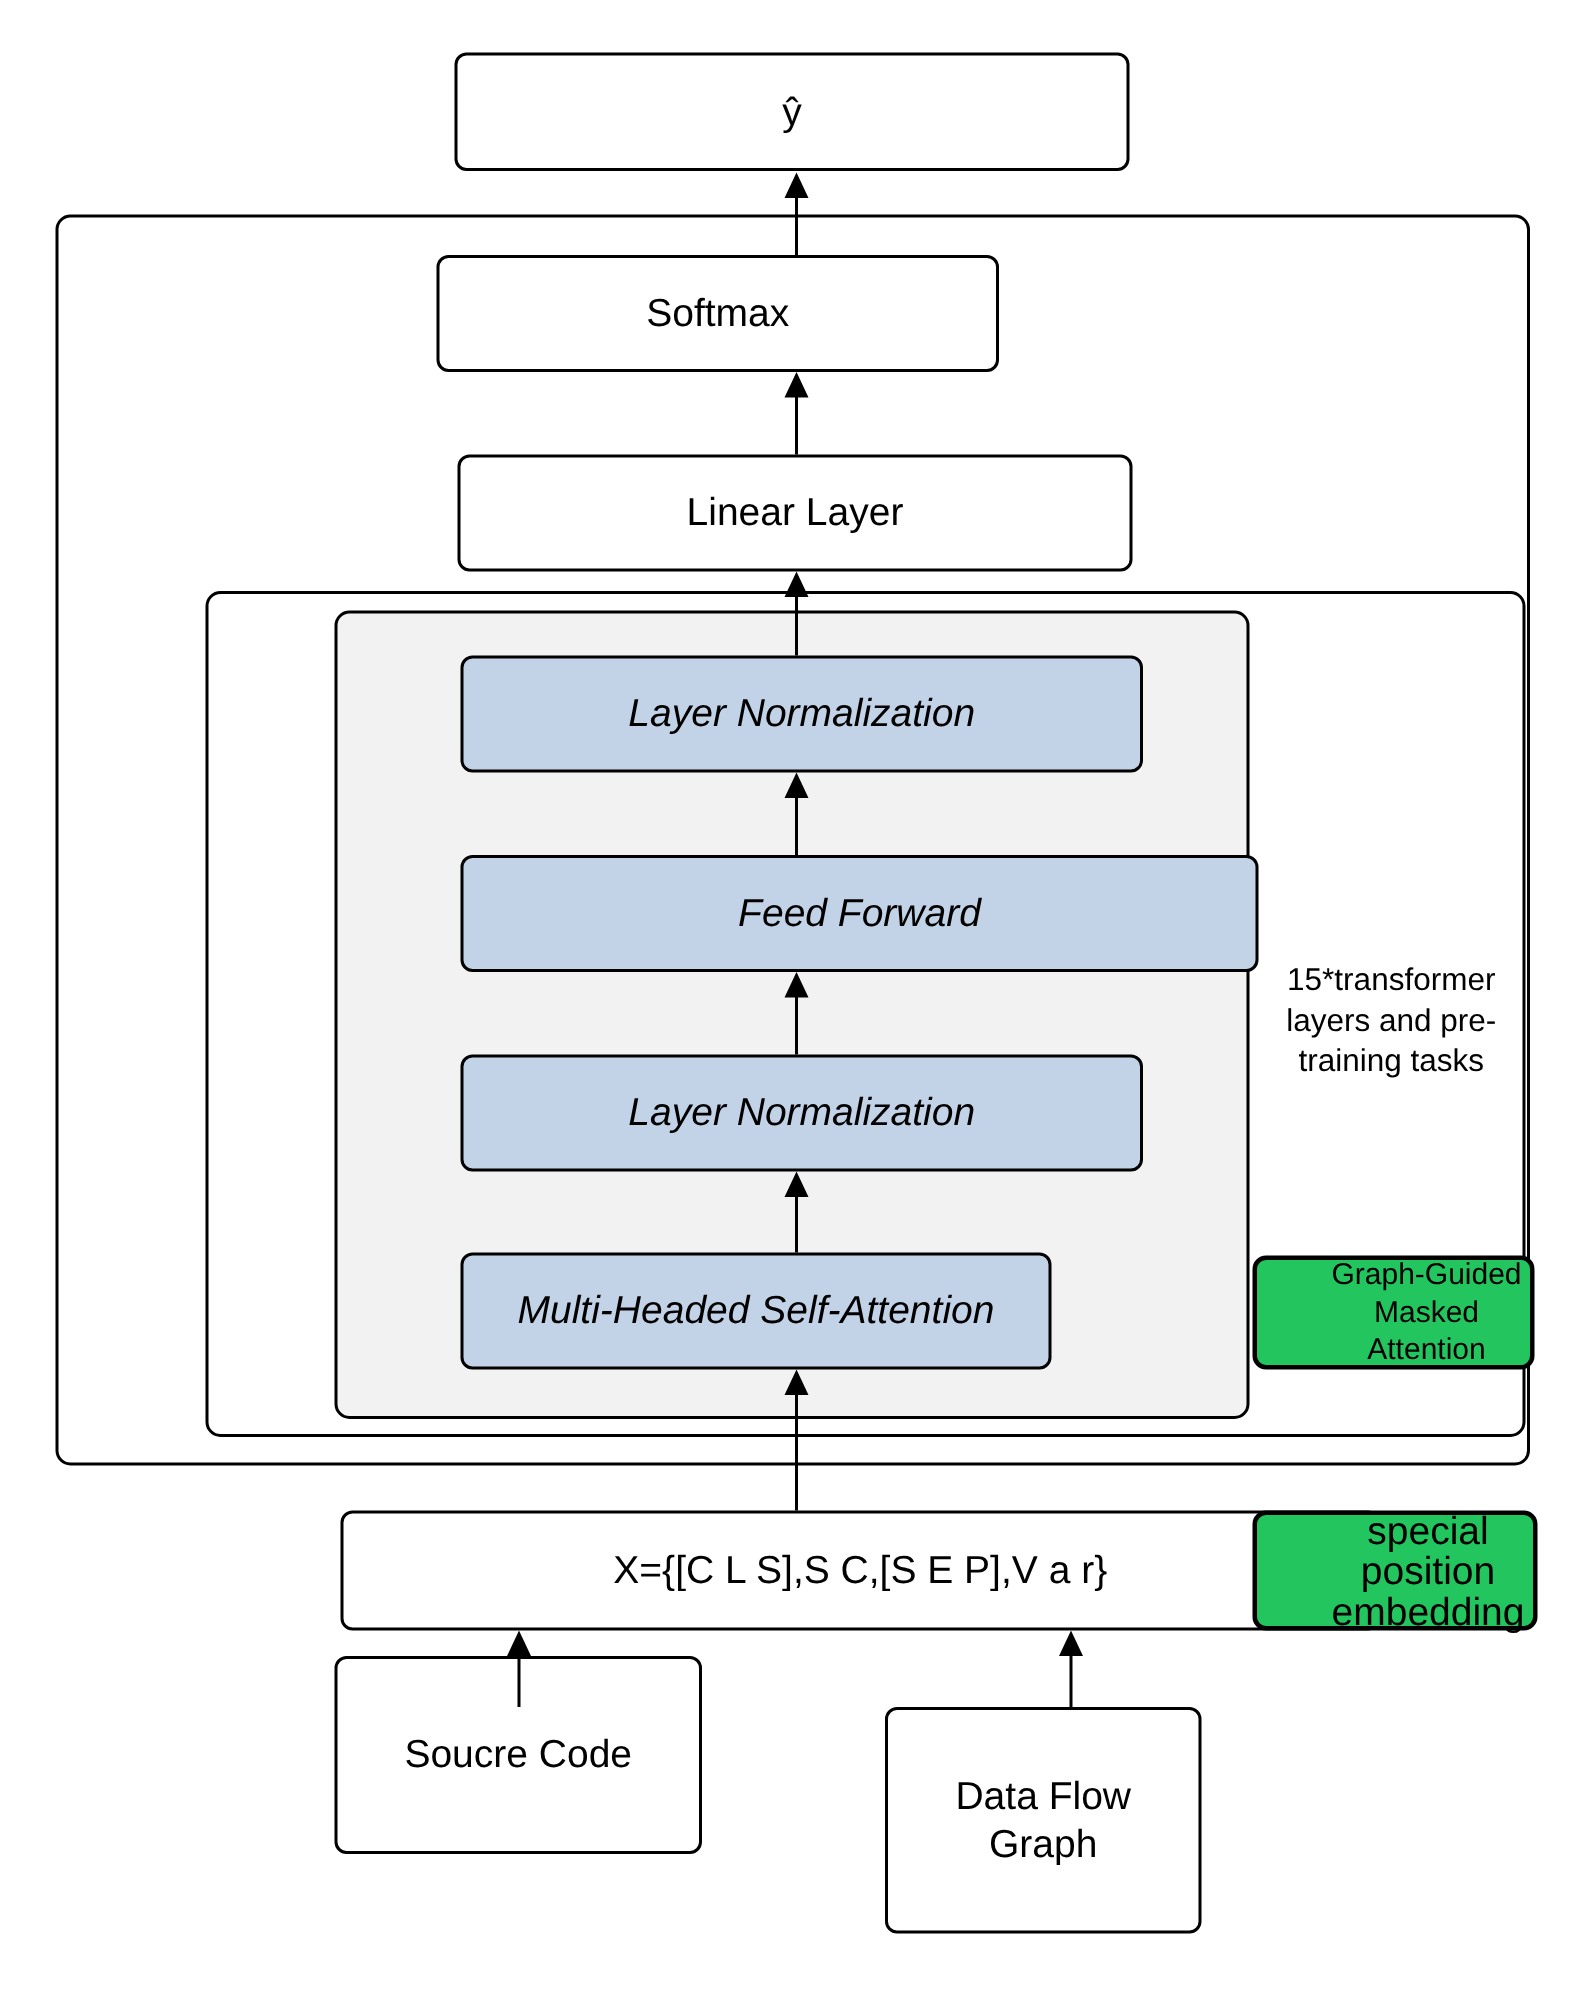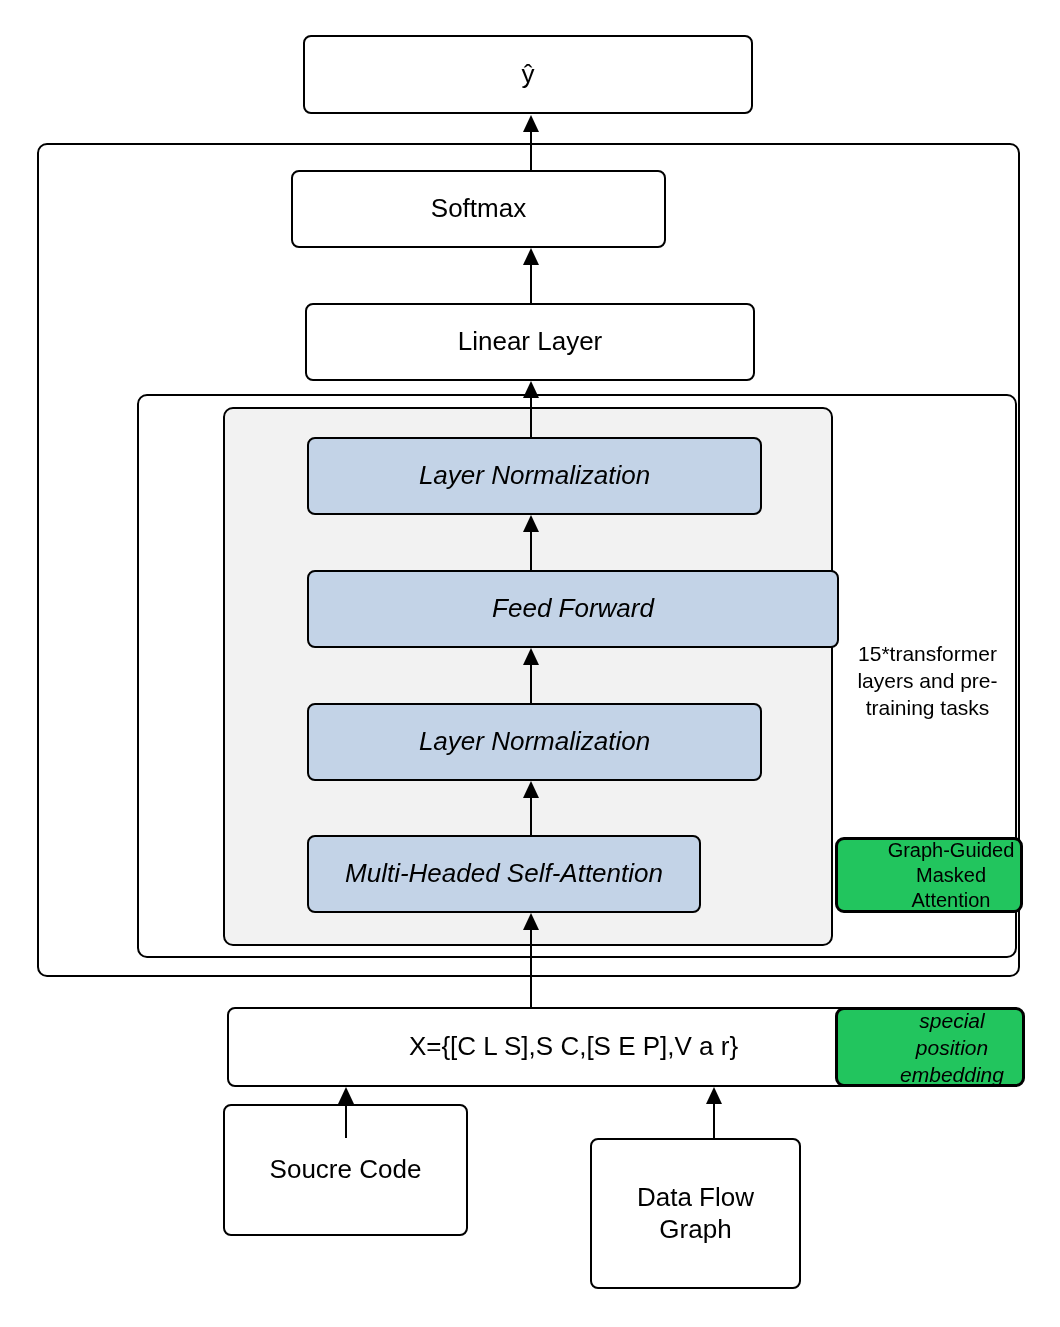--- a/index.html
+++ b/index.html
@@ -53,21 +53,21 @@
     border:3px solid var(--border);
     border-radius:9px;
     background:#22c55e;
     display:flex;align-items:center;justify-content:center;
     text-align:center;
     font-size:20px;
     line-height:25px;
     white-space:pre-line;
     padding-left:44px;
   }
-  .spe{font-size:21px;line-height:27px;font-style:italic;}
+  .spe{font-size:26px;line-height:27px;}
   .arrow{position:absolute;width:16px;}
   .arrow .head{
     position:absolute;top:0;left:50%;transform:translateX(-50%);
     width:0;height:0;
     border-left:8px solid transparent;
     border-right:8px solid transparent;
     border-bottom:17px solid var(--border);
   }
   .arrow .shaft{
     position:absolute;top:12px;bottom:0;left:50%;transform:translateX(-50%);

